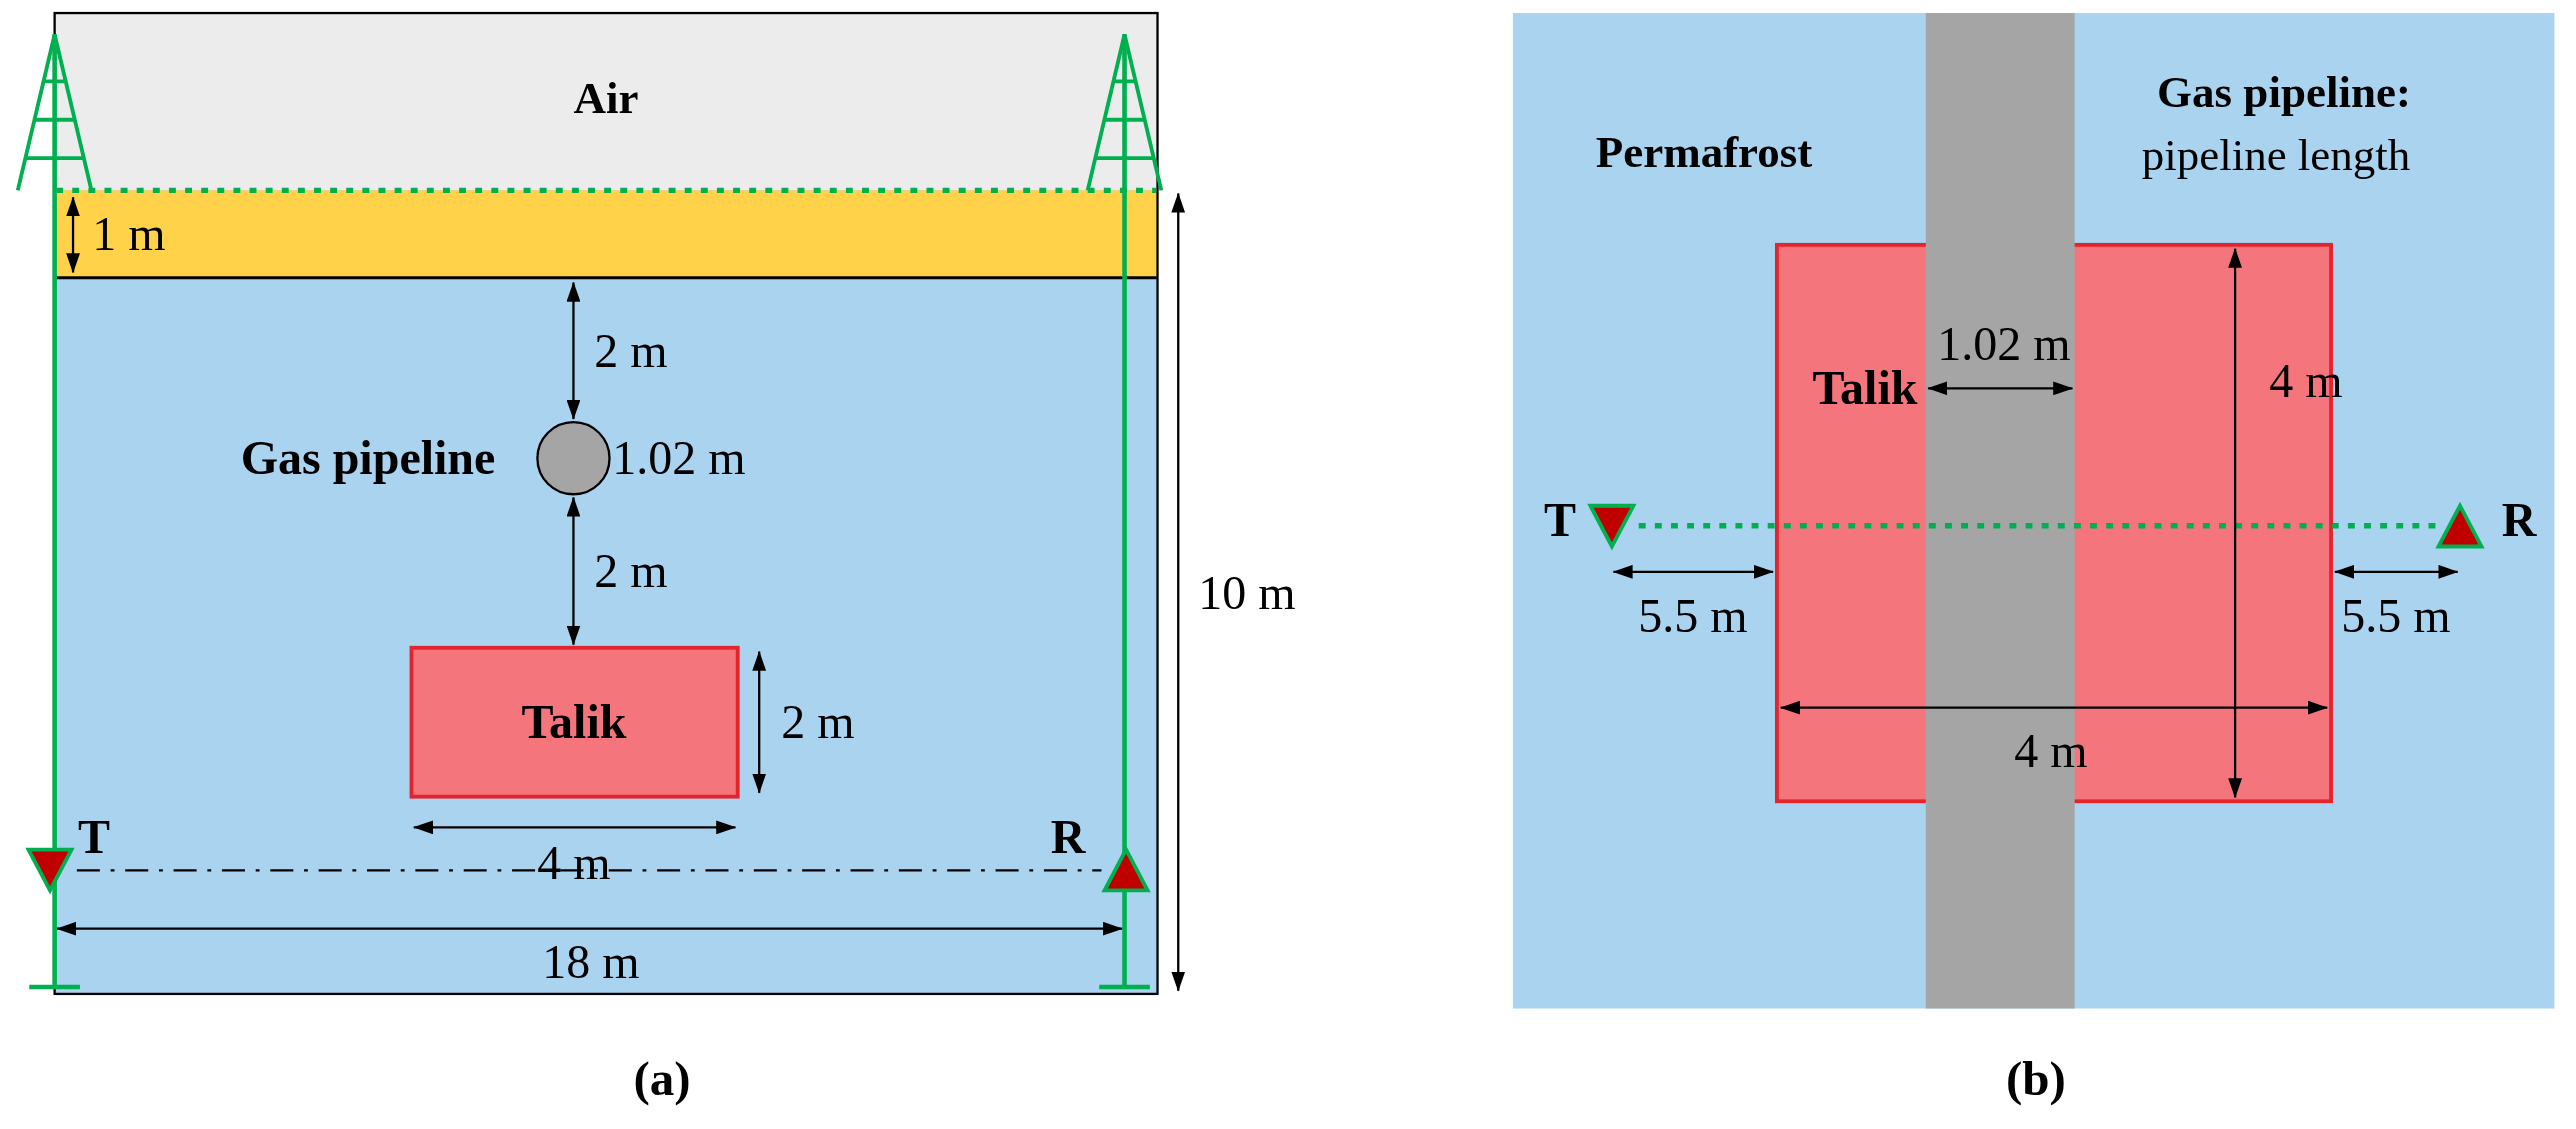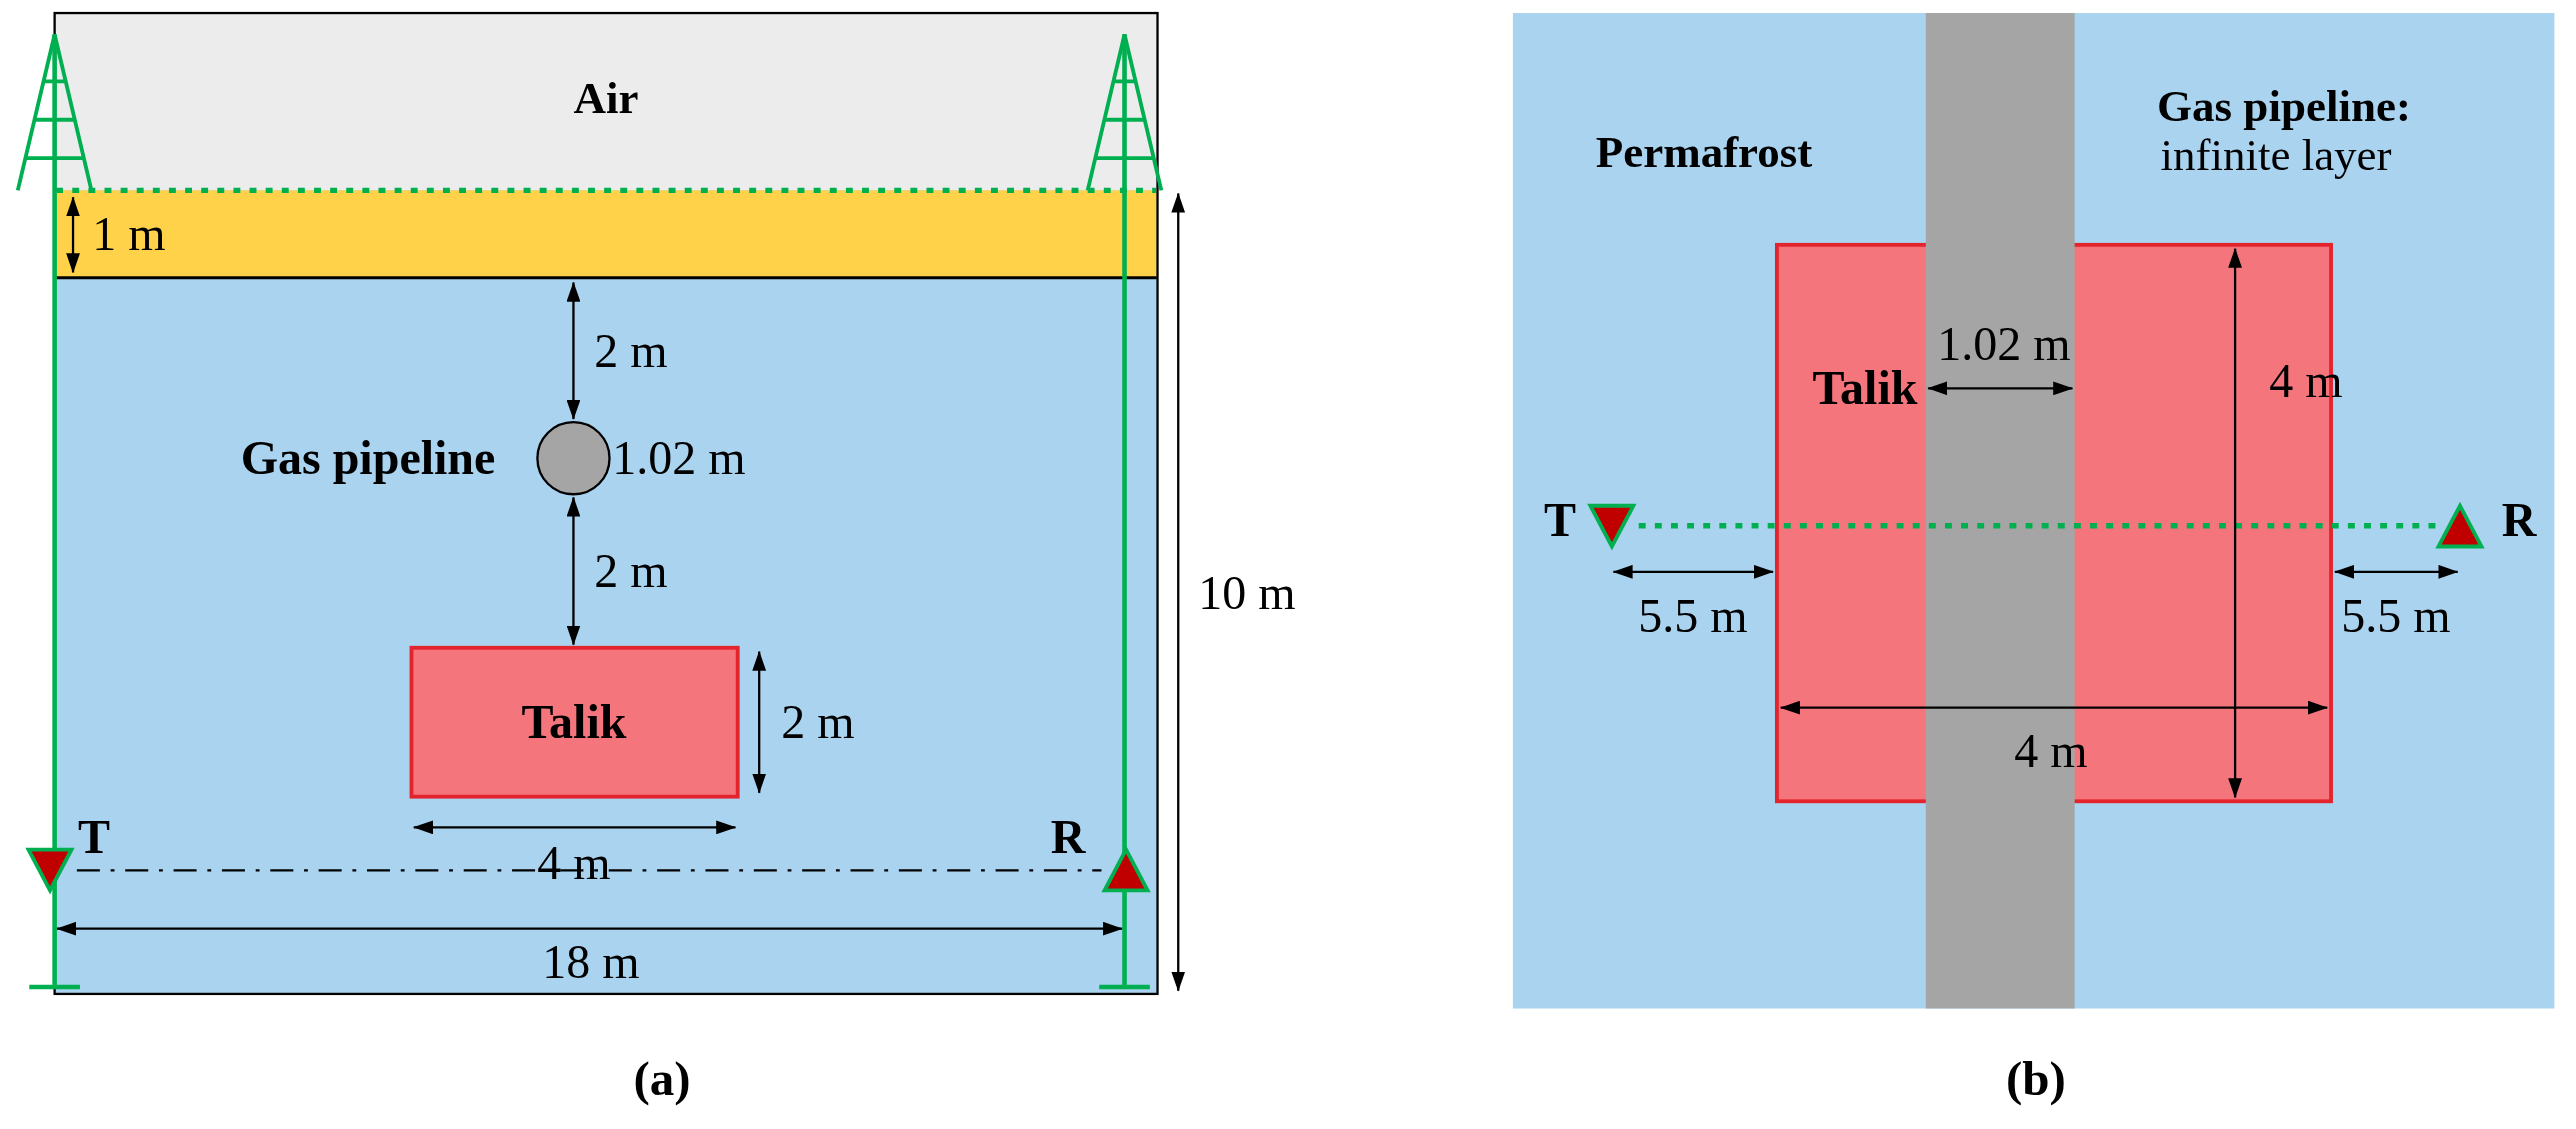--- a/index.html
+++ b/index.html
@@ -103,22 +103,22 @@
   <div class="lbl" style="left:631px;top:571px">2 m</div>
   <div class="lbl b" style="left:574px;top:722px">Talik</div>
   <div class="lbl" style="left:818px;top:722px">2 m</div>
   <div class="lbl" style="left:574px;top:863px">4 m</div>
   <div class="lbl b" style="left:94px;top:837px">T</div>
   <div class="lbl b" style="left:1068px;top:837px">R</div>
   <div class="lbl" style="left:591px;top:962px">18 m</div>
   <div class="lbl" style="left:1247px;top:593px">10 m</div>
 
   <div class="lbl b big" style="left:1704px;top:152px">Permafrost</div>
-  <div class="lbl b big" style="left:2284px;top:106px">Gas pipeline:</div>
-  <div class="lbl big" style="left:2276px;top:155px">infinite layer</div>
+  <div class="lbl b big" style="left:2284px;top:92px">Gas pipeline:</div>
+  <div class="lbl big" style="left:2276px;top:155px">pipeline length</div>
   <div class="lbl b" style="left:1865px;top:388px">Talik</div>
   <div class="lbl" style="left:2004px;top:344px">1.02 m</div>
   <div class="lbl" style="left:2306px;top:381px">4 m</div>
   <div class="lbl" style="left:2051px;top:751px">4 m</div>
   <div class="lbl b" style="left:1560px;top:520px">T</div>
   <div class="lbl b" style="left:2519px;top:520px">R</div>
   <div class="lbl" style="left:1693px;top:616px">5.5 m</div>
   <div class="lbl" style="left:2396px;top:616px">5.5 m</div>
 
   <div class="lbl cap" style="left:662px;top:1078px">(a)</div>

